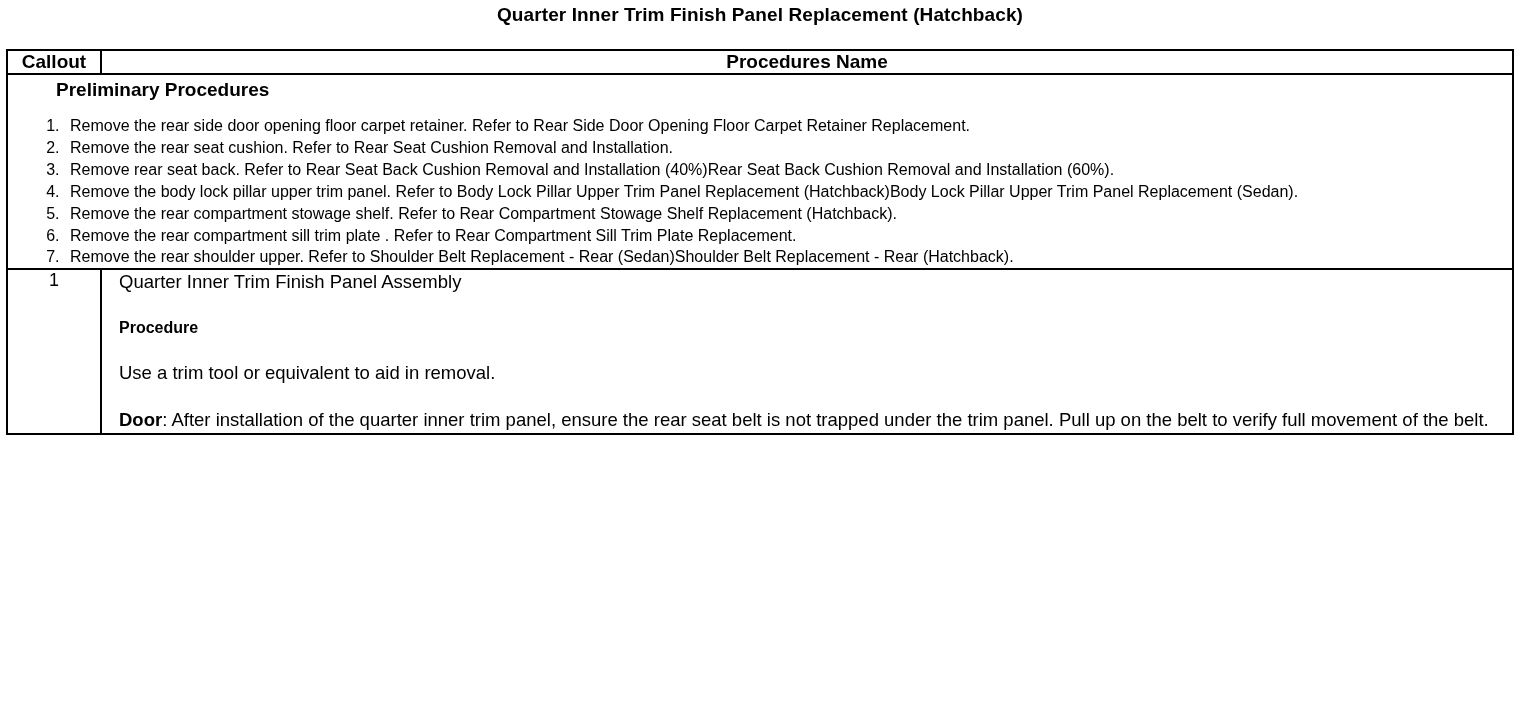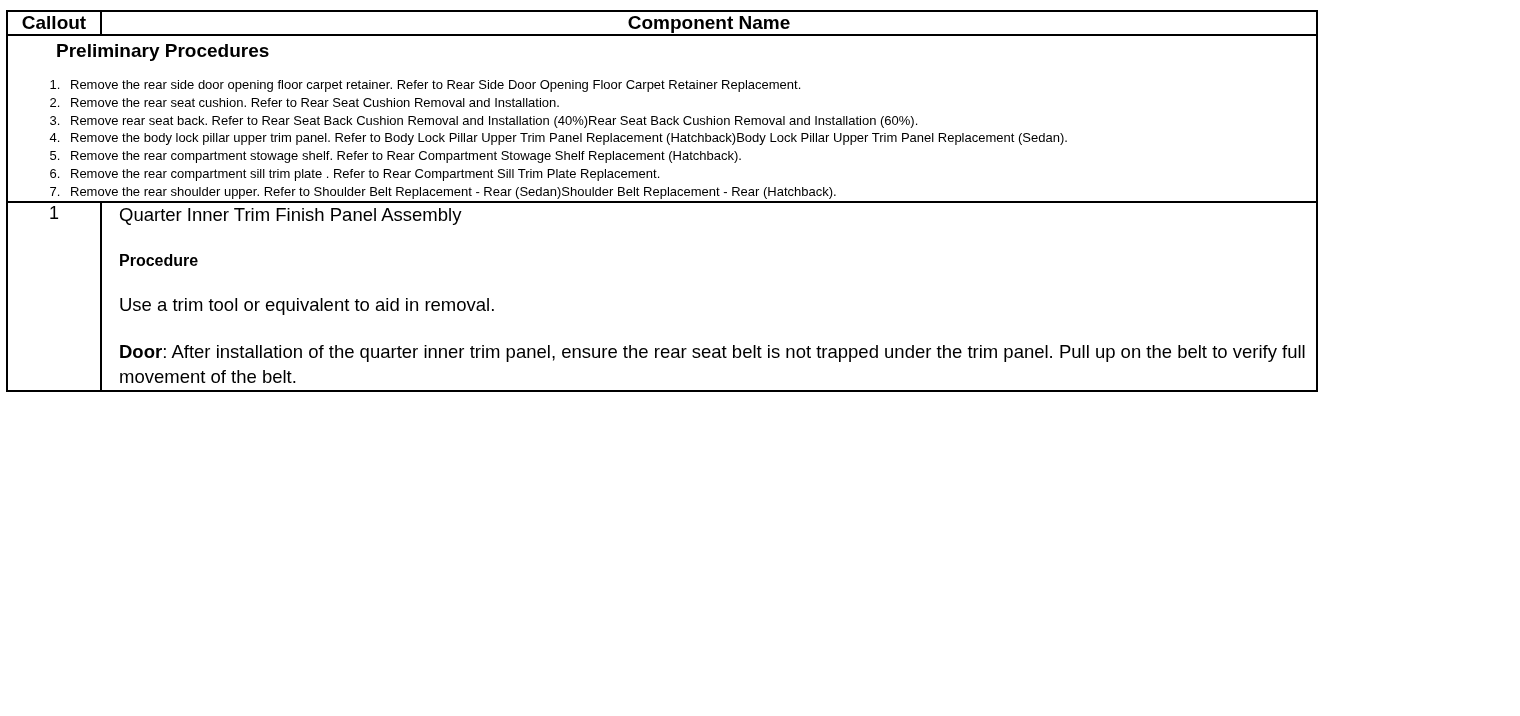--- a/index.html
+++ b/index.html
@@ -21,22 +21,22 @@
   }
   .doc-title {
     text-align: center;
     font-size: 19px;
     font-weight: bold;
     padding: 4px 0 7px 0;
     letter-spacing: 0.1px;
   }
   table.proc {
     border-collapse: collapse;
-    width: 1312px;
-    margin: 10px 6px;
+    width: 1508px;
+    margin: 16px 6px;
     table-layout: fixed;
   }
   table.proc td, table.proc th {
     border: 2px solid #000000;
     vertical-align: top;
     padding: 0;
   }
   th.callout-head {
     width: 92px;
     text-align: center;
@@ -57,21 +57,21 @@
     font-size: 19px;
     font-weight: bold;
     padding: 4px 10px 6px 48px;
   }
   ol.prelim-list {
     margin: 8px 0 0 0;
     padding: 0 0 0 56px;
     list-style-position: outside;
   }
   ol.prelim-list li {
-    font-size: 13px;
+    font-size: 16px;
     line-height: 1.37;
     padding-left: 6px;
     margin-bottom: 0px;
   }
   td.callout-num {
     width: 92px;
     text-align: center;
     vertical-align: middle;
     font-size: 18px;
   }
@@ -93,26 +93,27 @@
   }
   .detail .note b {
     font-weight: bold;
   }
 </style>
 </head>
 <body>
 
 <div class="page">
 
+  <div class="doc-title">Quarter Inner Trim Finish Panel Replacement (Hatchback)</div>
 
   <table class="proc">
     <thead>
       <tr>
         <th class="callout-head">Callout</th>
-        <th class="component-head">Component Name</th>
+        <th class="component-head">Procedures Name</th>
       </tr>
     </thead>
     <tbody>
       <tr>
         <td class="prelim" colspan="2">
           <div class="prelim-title">Preliminary Procedures</div>
           <ol class="prelim-list">
             <li>Remove the rear side door opening floor carpet retainer. Refer to Rear Side Door Opening Floor Carpet Retainer Replacement.</li>
             <li>Remove the rear seat cushion. Refer to Rear Seat Cushion Removal and Installation.</li>
             <li>Remove rear seat back. Refer to Rear Seat Back Cushion Removal and Installation (40%)Rear Seat Back Cushion Removal and Installation (60%).</li>

